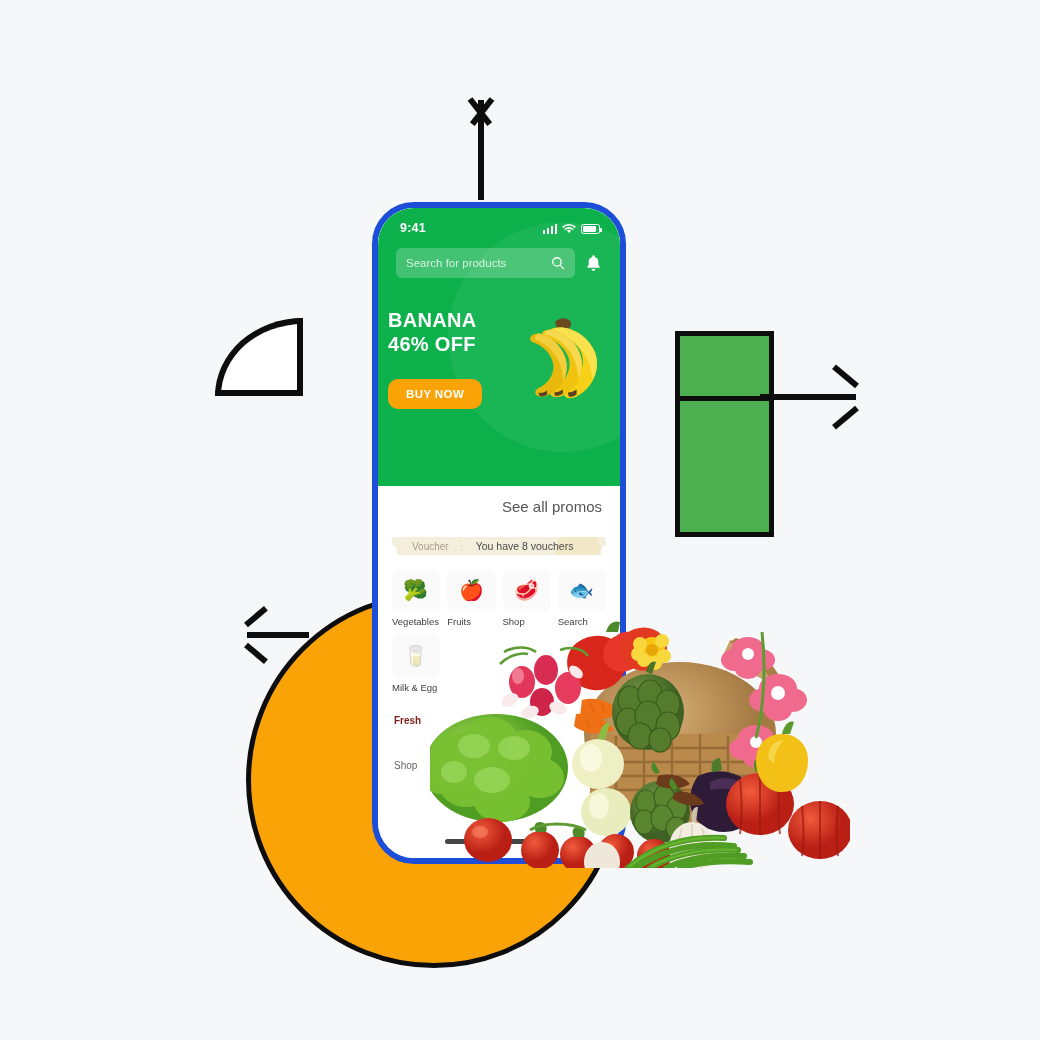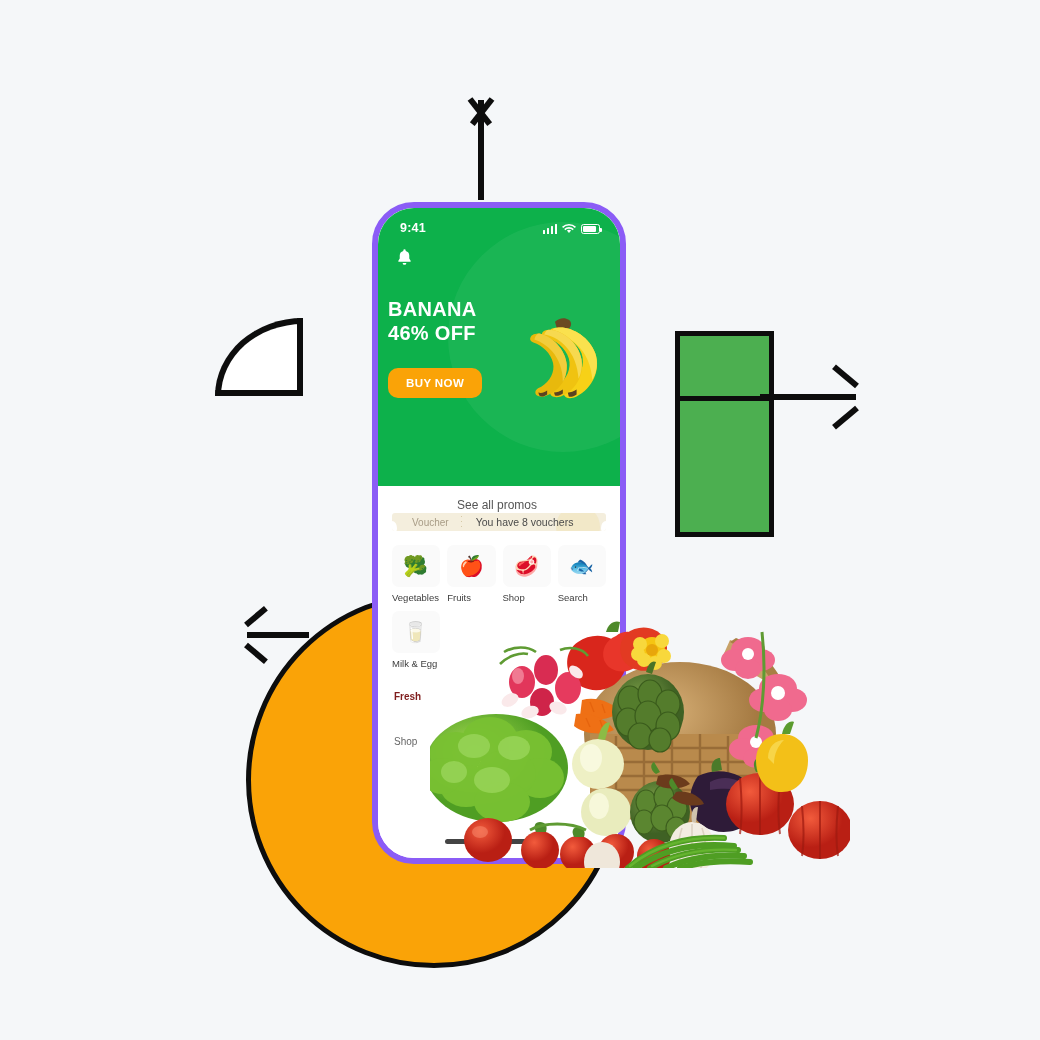--- a/index.html
+++ b/index.html
@@ -88,21 +88,21 @@
     background:#0d0d0d;
   }
   .arrow-left::before { top:-10px; transform:rotate(-40deg); transform-origin:left center; }
   .arrow-left::after  { top:10px;  transform:rotate(40deg);  transform-origin:left center; }
 
   
   .phone {
     position:absolute;
     left:372px; top:202px;
     width:254px; height:662px;
-    border:6px solid #8b5cf6;
+    border:6px solid #1d4ed8;
     border-radius:42px;
     background:#ffffff;
     overflow:hidden;
     z-index:2;
     text-decoration:underline;
   }
 
   .screen { position:absolute; inset:0; background:#ffffff; }
 
   .hero {
@@ -186,24 +186,24 @@
     position:absolute;
     right:6px; top:104px;
     width:118px; height:110px;
     z-index:2;
   }
 
   
   .body-area { position:relative; padding:0 14px; }
 
   .see-all {
-    text-align:center;
-    font-size:12px;
+    text-align:right;
+    font-size:15px;
     color:#555;
-    padding:12px 4px 1px 0;
+    padding:12px 4px 22px 0;
   }
 
   .voucher {
     position:relative;
     height:18px;
     background:#f4eedd;
     border-radius:3px;
     display:flex; align-items:center;
     overflow:hidden;
   }
@@ -298,20 +298,27 @@
               <path d="M8 6.2a6 6 0 0 0-4.2 1.7L2.5 6.5a8 8 0 0 1 11 0l-1.3 1.4A6 6 0 0 0 8 6.2Z" fill="#fff"></path>
               <path d="M8 2.6a9.6 9.6 0 0 0-6.7 2.7L0 4a11.5 11.5 0 0 1 16 0l-1.3 1.3A9.6 9.6 0 0 0 8 2.6Z" fill="#fff"></path>
             </svg>
             <span class="batt">
                 <span></span>
               </span>
           </div>
         </div>
 
         <div class="searchrow">
+          <div class="searchbox">
+            <span class="ph">Search for products</span>
+            <svg width="14" height="14" viewBox="0 0 20 20">
+              <circle cx="8.5" cy="8.5" r="6" fill="none" stroke="#fff" stroke-width="1.8"></circle>
+              <line x1="13" y1="13" x2="18" y2="18" stroke="#fff" stroke-width="1.8" stroke-linecap="round"></line>
+            </svg>
+          </div>
           <svg width="17" height="19" viewBox="0 0 20 22">
             <path d="M10 1.4a1.4 1.4 0 0 1 1.4 1.4v.5a5.6 5.6 0 0 1 4.2 5.4v3.6l1.6 2.6a.8.8 0 0 1-.7 1.2H3.5a.8.8 0 0 1-.7-1.2l1.6-2.6V8.7a5.6 5.6 0 0 1 4.2-5.4v-.5A1.4 1.4 0 0 1 10 1.4Z" fill="#fff"></path>
             <path d="M7.8 17.4h4.4a2.2 2.2 0 0 1-4.4 0Z" fill="#fff"></path>
           </svg>
         </div>
 
         <div class="promo">
           <h1>
             <span>BANANA</span>
             <span class="l2">46% OFF</span>

